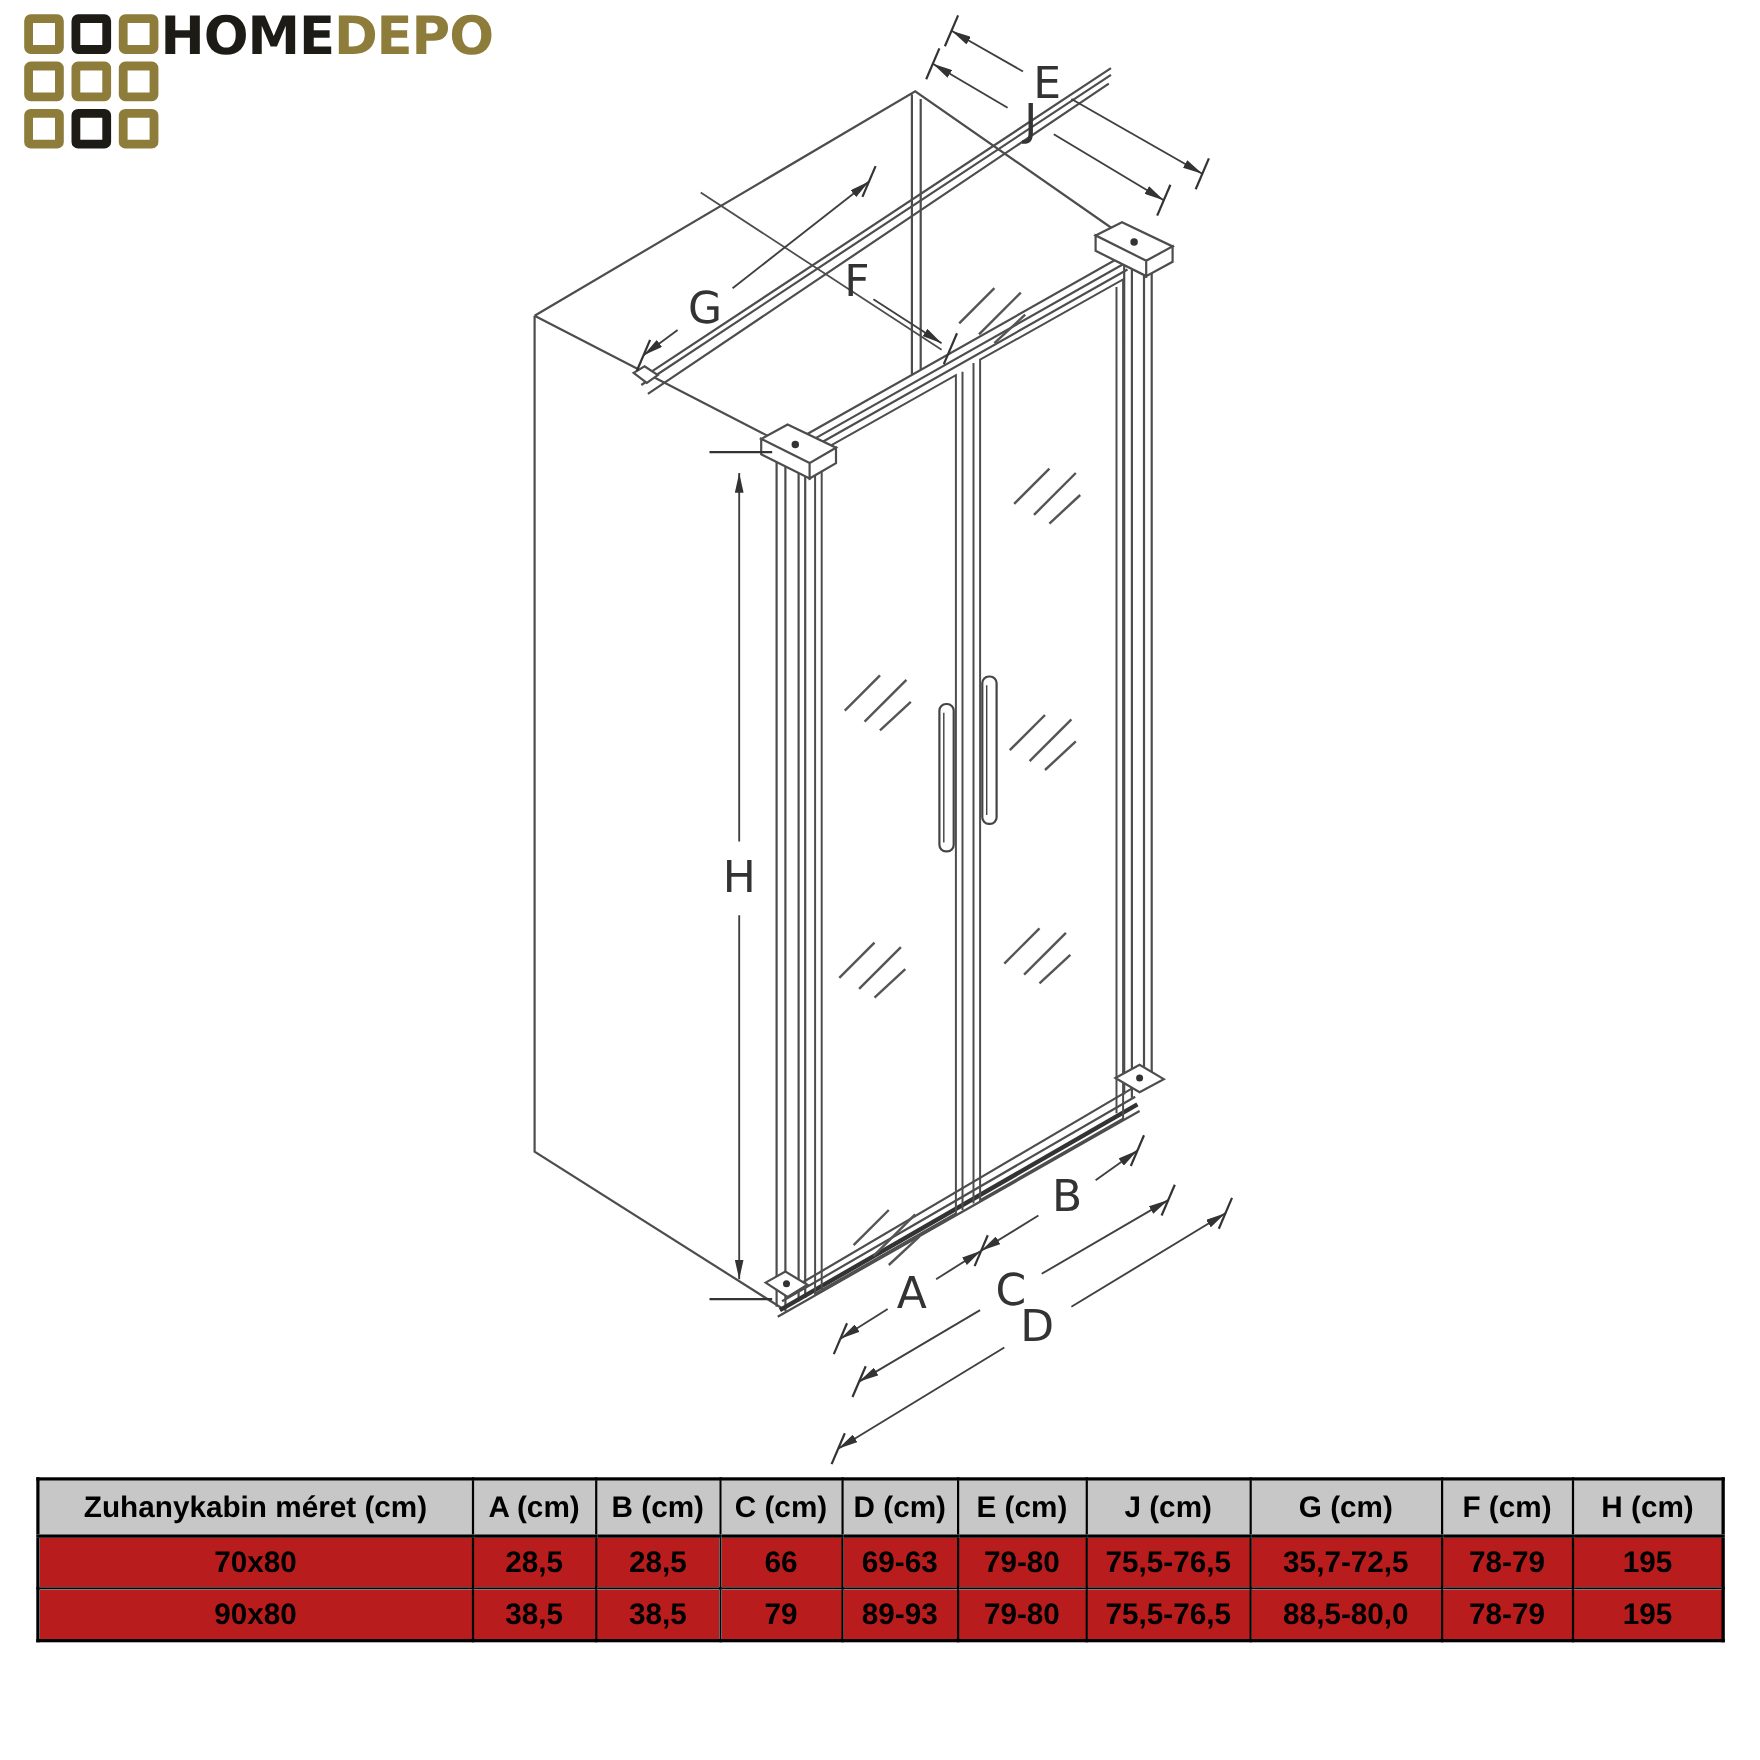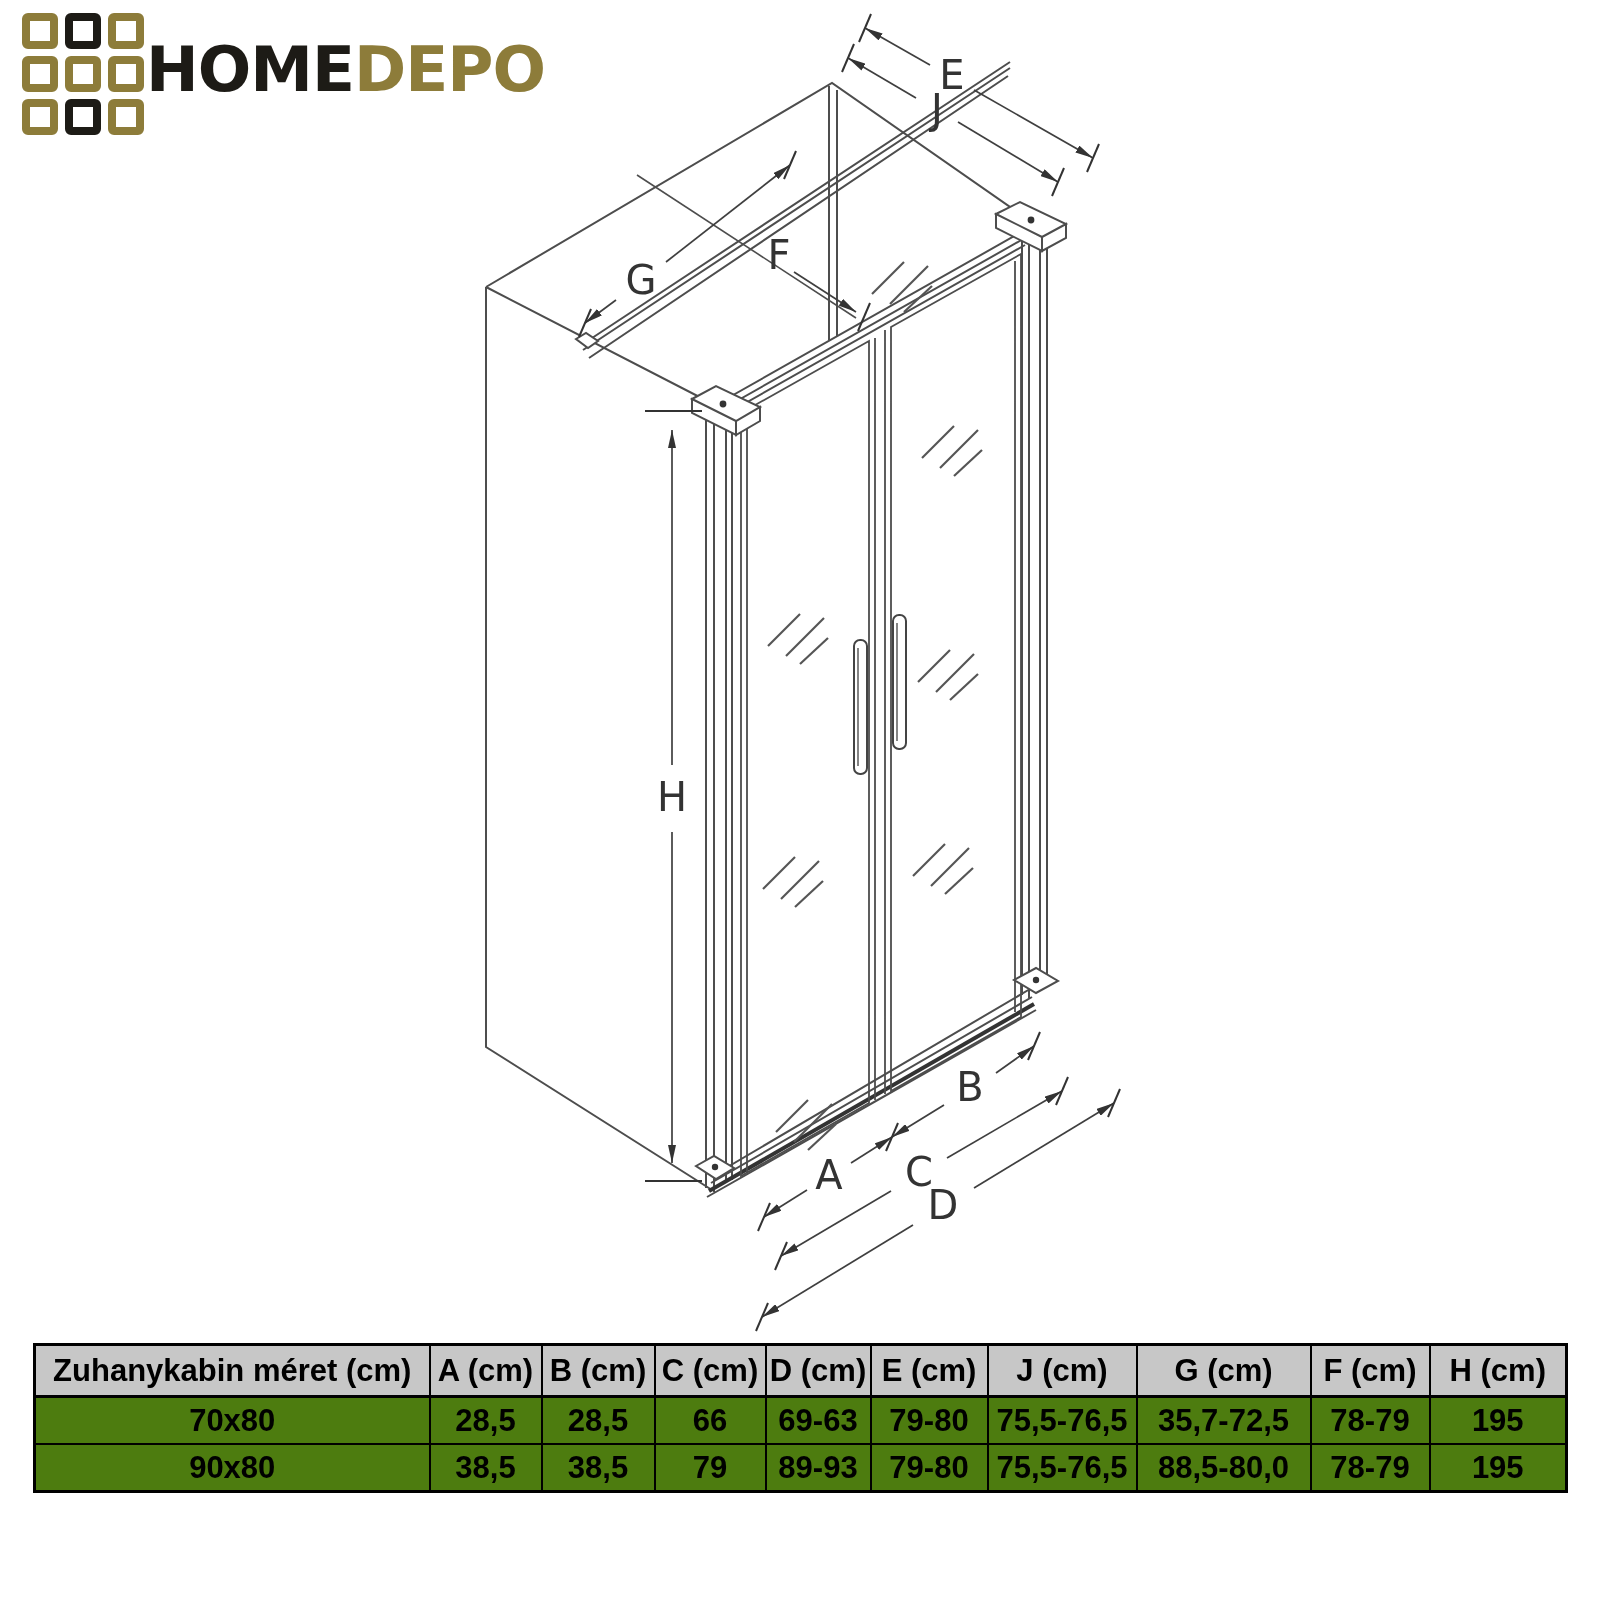--- a/index.html
+++ b/index.html
@@ -13,48 +13,48 @@
   .logo-grid{
     position:absolute;left:22px;top:13px;
     display:grid;grid-template-columns:repeat(3,36px);grid-template-rows:repeat(3,36px);
     gap:7px;
   }
   .logo-sq{
     display:block;width:36px;height:36px;box-sizing:border-box;
     border:8px solid #8d7c3a;border-radius:6px;background:#fff;
   }
   .logo-text{
-    position:absolute;left:146px;top:38px;
-    font-size:63px;font-weight:bold;letter-spacing:-1px;line-height:1;
+    position:absolute;left:146px;top:9px;
+    font-size:48px;font-weight:bold;letter-spacing:-1px;line-height:1;
     font-family:"DejaVu Sans","Liberation Sans",sans-serif;
     white-space:nowrap;
   }
   .logo-text .home{color:#1d1b16;}
   .logo-text .depo{color:#8d7c3a;}
 
   
   svg.diagram{position:absolute;left:0;top:0;}
   .dim-label{
     font-family:"DejaVu Sans",sans-serif;font-size:40px;fill:#333;
     text-anchor:middle;dominant-baseline:middle;
   }
 
   
   table.size{
     position:absolute;left:33px;top:1343px;width:1532px;
     border-collapse:collapse;table-layout:fixed;
     border:3px solid #000;
-    font-size:31px;font-weight:bold;color:#000;
+    font-size:27px;font-weight:bold;color:#000;
   }
   table.size th,table.size td{
     border:2px solid #000;text-align:center;vertical-align:middle;
     padding:0;overflow:hidden;white-space:nowrap;
   }
   table.size thead th{background:#c7c7c7;height:49px;border-bottom:3px solid #000;}
-  table.size td{height:45px;background:#4d7c0f;margin-left:28px;}
+  table.size td{height:45px;background:#b91c1c;margin-left:28px;}
 </style>
 </head>
 <body>
 
 <div class="logo">
   <div class="logo-grid">
     <span class="logo-sq" style="border-color: rgb(141, 124, 58);"></span>
     <span class="logo-sq" style="border-color: rgb(29, 27, 22);"></span>
     <span class="logo-sq" style="border-color: rgb(141, 124, 58);"></span>
     <span class="logo-sq" style="border-color: rgb(141, 124, 58);"></span>

